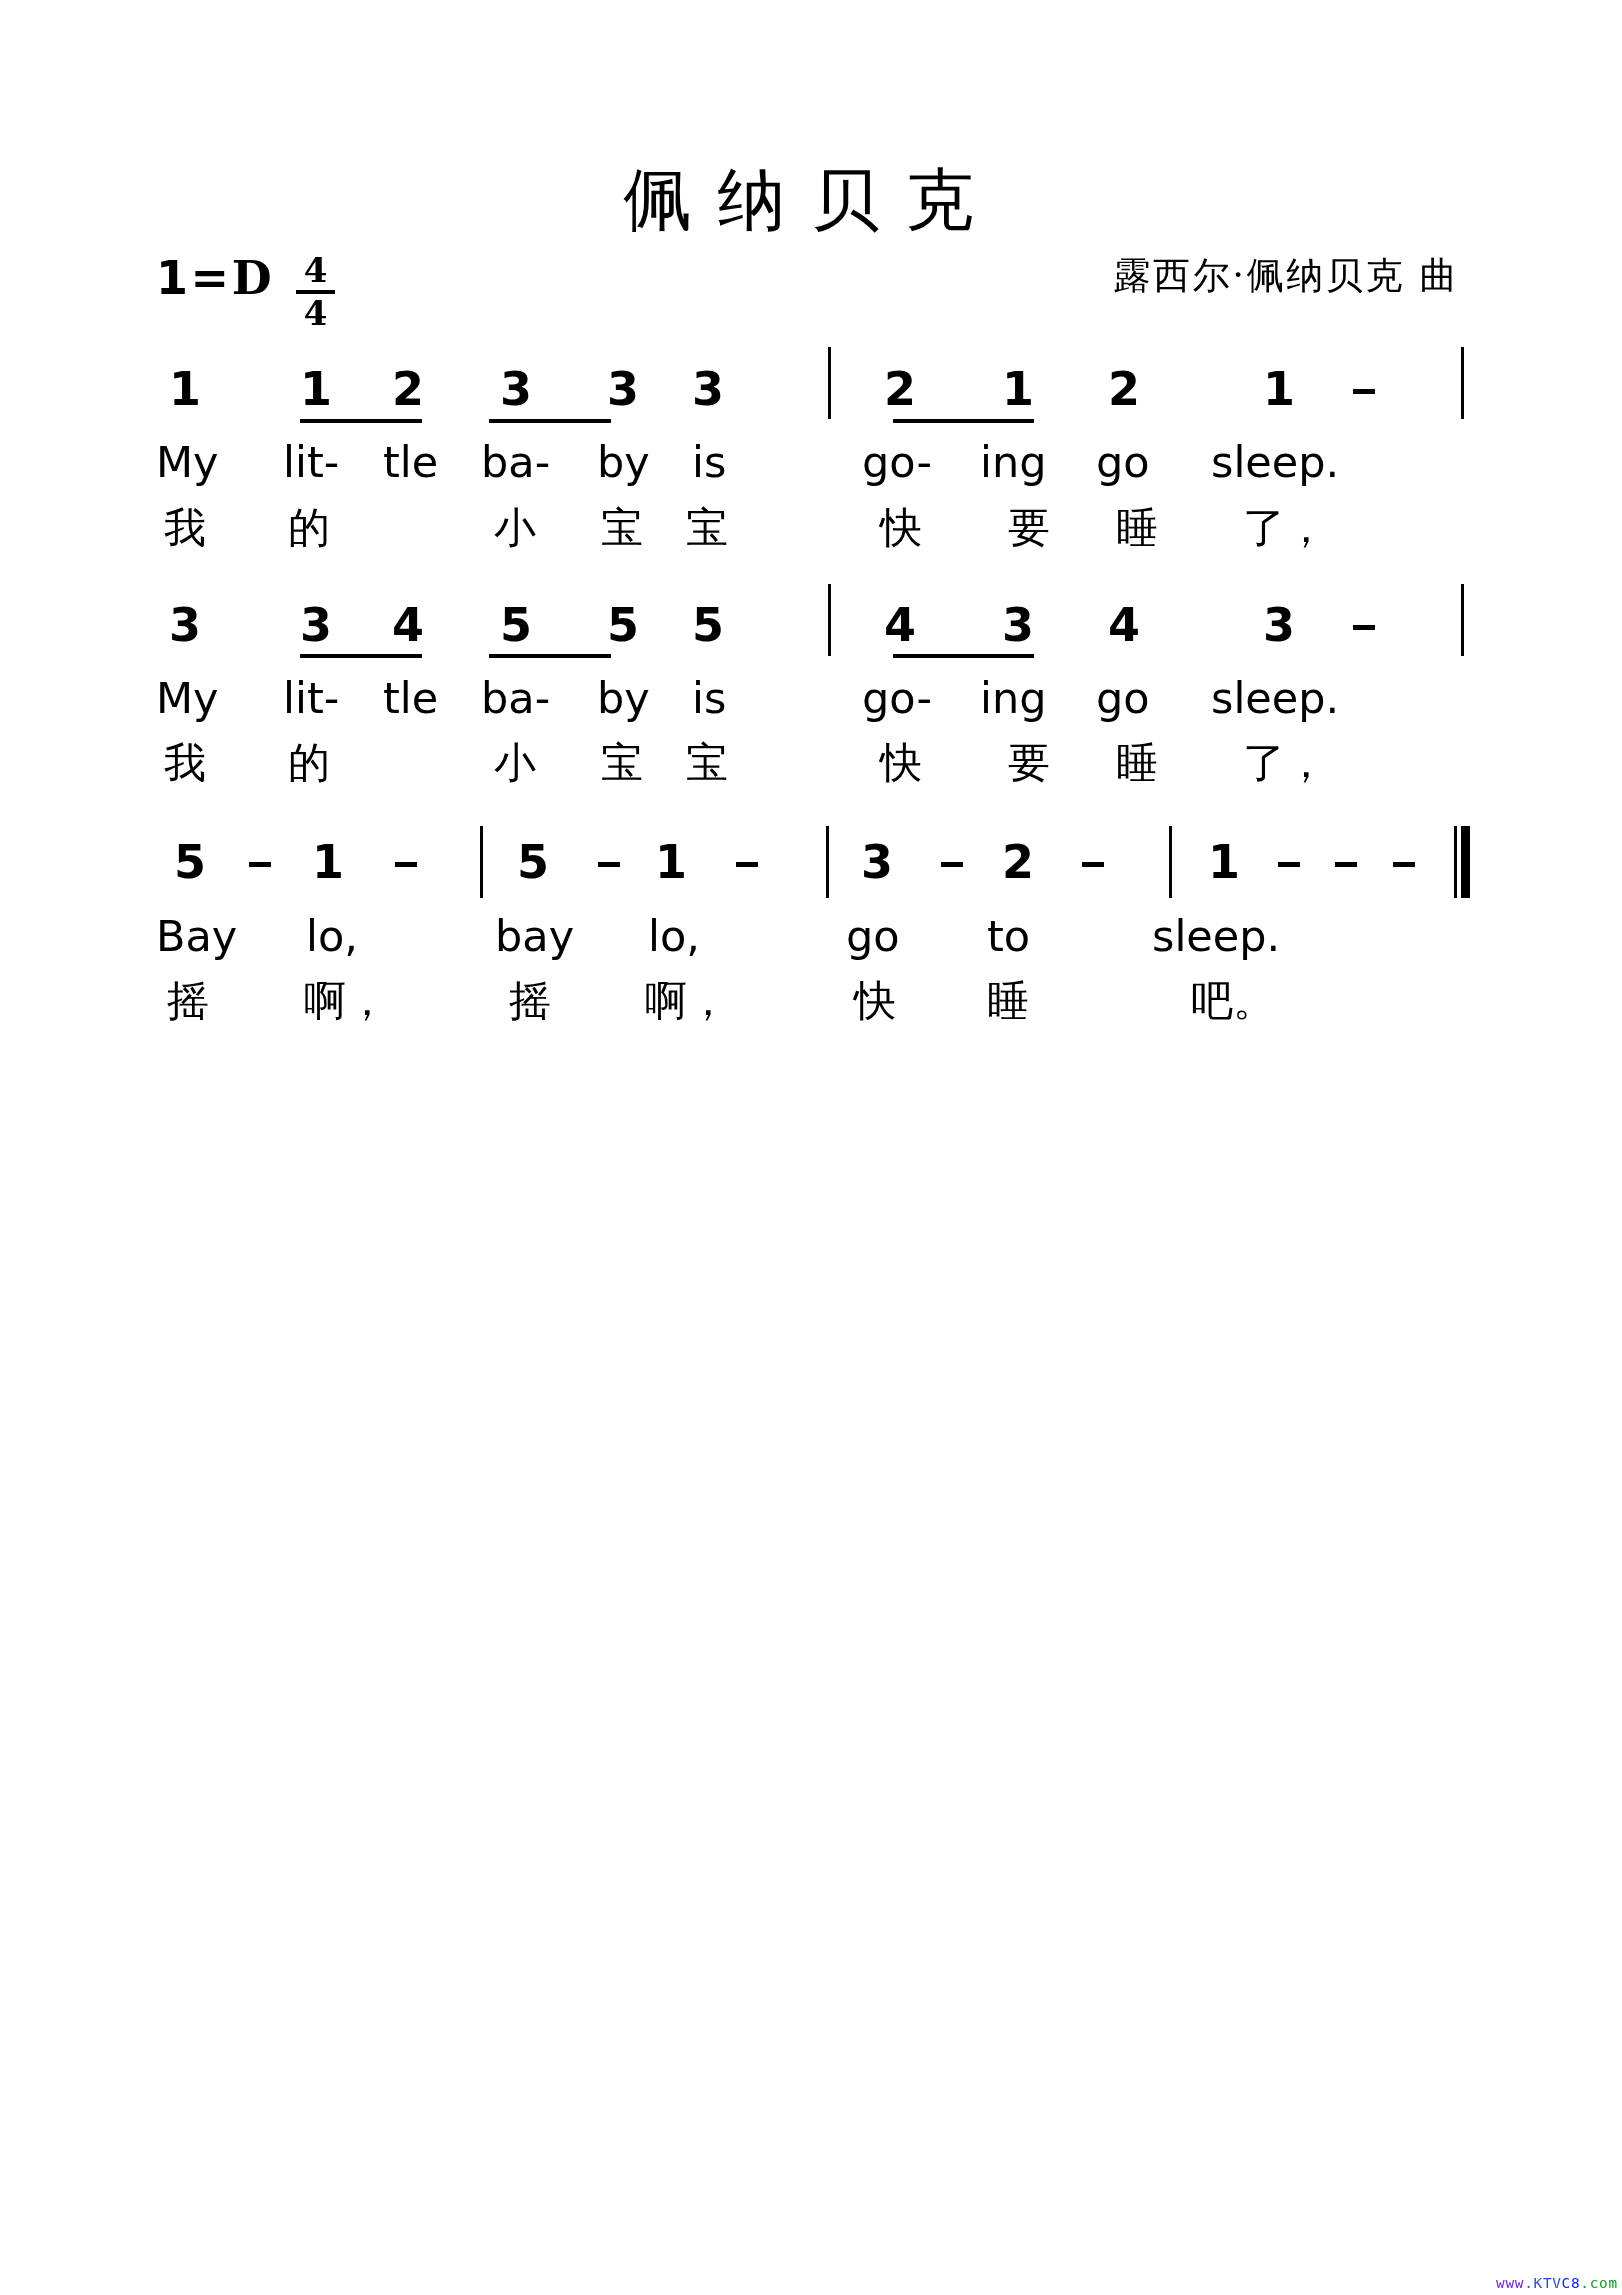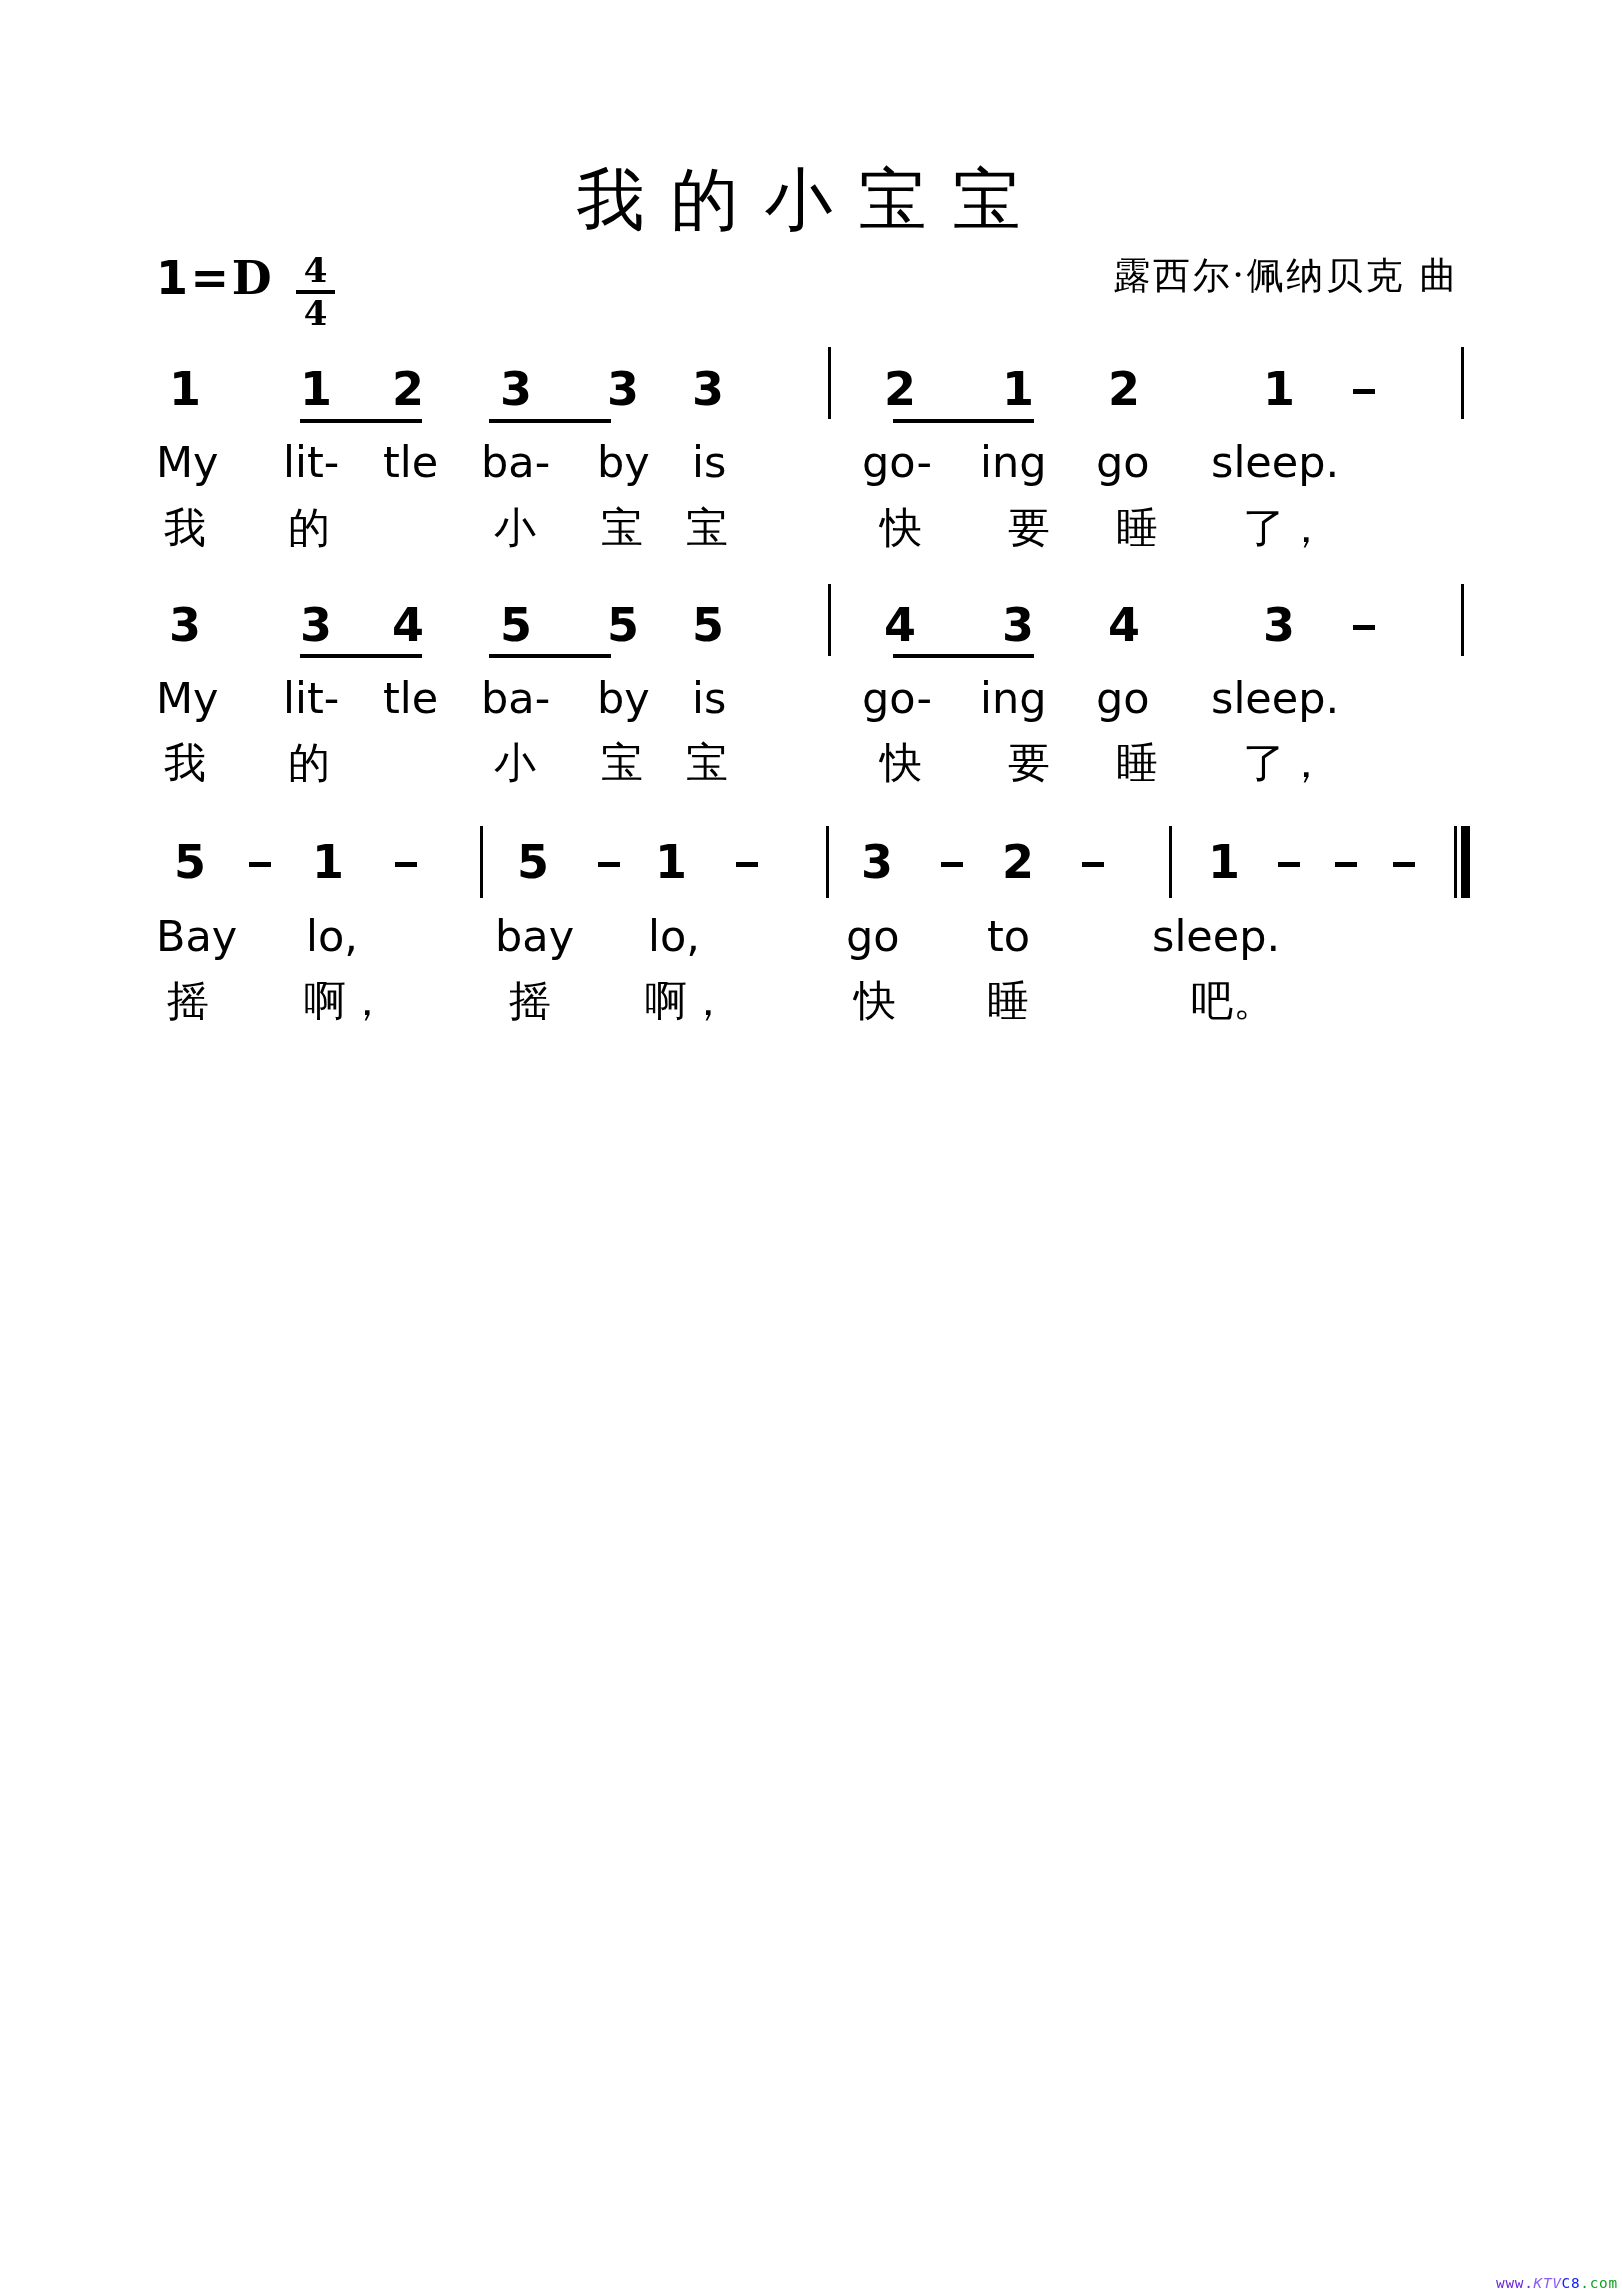--- a/index.html
+++ b/index.html
@@ -79,21 +79,21 @@
     .watermark {
       right: 5.2px; bottom: 3.9px;
       font-family: "DejaVu Sans Mono", monospace;
       font-size: 14.4px;
       letter-spacing: 0.7px;
     }
   </style>
 </head>
 <body>
 
-<div class="abs title">我的小宝宝</div>
+<div class="abs title">佩纳贝克</div>
 
 <div class="abs key">
   <span class="one">1</span><span style="font-family:'DejaVu Sans',sans-serif;margin:0 2.6px;">=</span><span>D</span>
 </div>
 
 <div class="abs timesig">
   <span class="num">4</span>
   <span class="bar"></span>
   <span class="num">4</span>
 </div>
@@ -208,15 +208,15 @@
       <div class="abs lyric-zh" style="left: 304px; top: 975px;">啊，</div>
       <div class="abs lyric-zh" style="left: 509px; top: 975px;">摇</div>
       <div class="abs lyric-zh" style="left: 645px; top: 975px;">啊，</div>
       <div class="abs lyric-zh" style="left: 854px; top: 975px;">快</div>
       <div class="abs lyric-zh" style="left: 987px; top: 975px;">睡</div>
       <div class="abs lyric-zh" style="left: 1191px; top: 975px;">吧。</div>
     </div>
   </div>
 
 <div class="abs watermark">
-  <span id="wm-prefix" style="color: #6d28d9;">www.</span><span id="wm-p1" style="color: #8b5cf6; font-style: italic;">KTV</span><span id="wm-p2" style="color: rgb(16, 32, 255);">C8</span><span id="wm-suffix" style="color: rgb(16, 160, 32);">.com</span>
+  <span id="wm-prefix" style="color: #6d28d9;">www.</span><span id="wm-p1" style="color: #1d4ed8;">KTV</span><span id="wm-p2" style="color: rgb(16, 32, 255);">C8</span><span id="wm-suffix" style="color: rgb(16, 160, 32);">.com</span>
 </div>
 
 
 </body></html>

